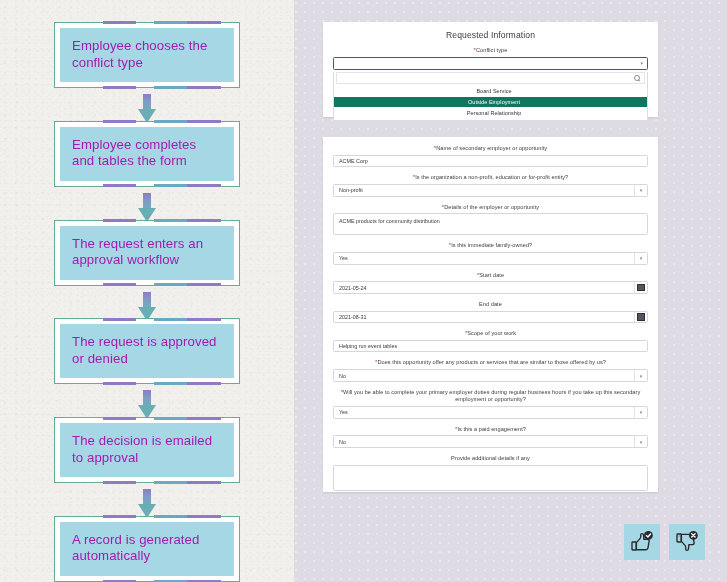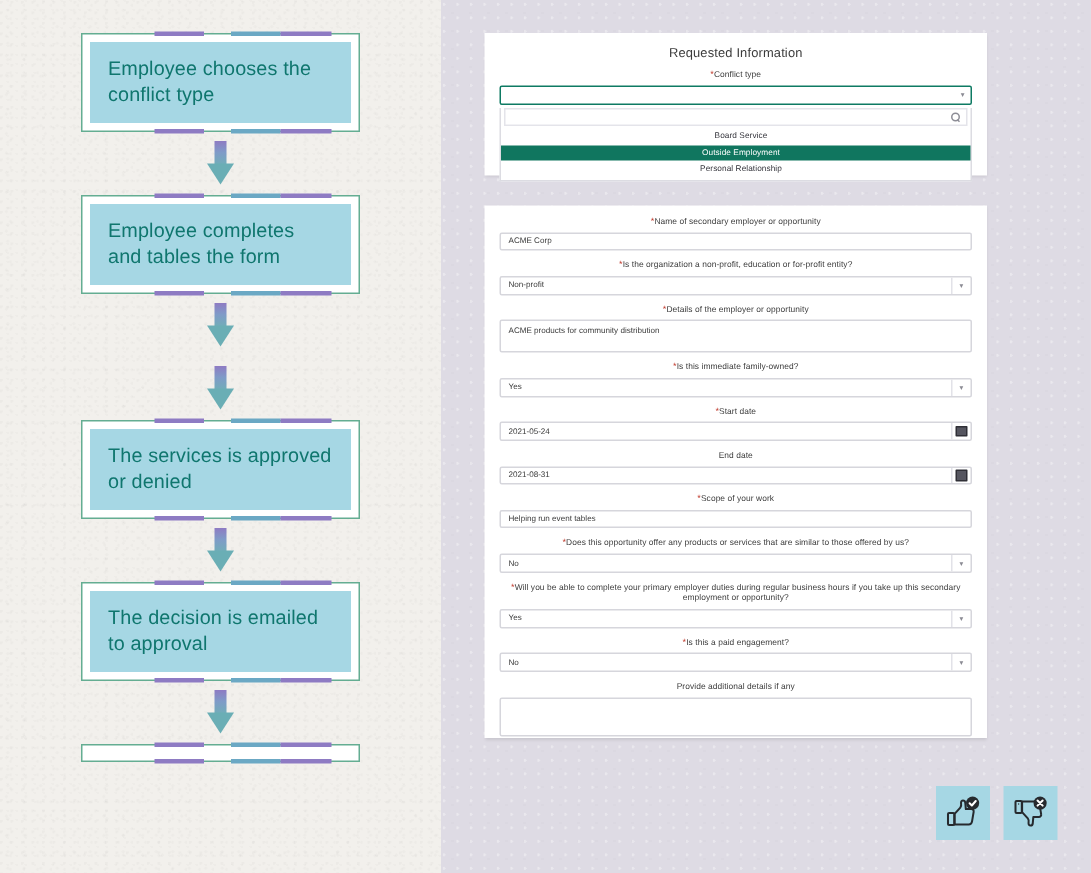--- a/index.html
+++ b/index.html
@@ -48,21 +48,21 @@
   .deco .sp{flex:0 0 10%;background:transparent;}
 
   .flow-node .inner{
     background:#a6d7e4;
     padding:10px 12px 11px 12px;
     box-sizing:border-box;
     min-height:45px;
     display:flex;align-items:center;
   }
   .flow-node .label{
-    font-size:13.2px;line-height:16.5px;color:#0f766e;
+    font-size:13.2px;line-height:16.5px;color:#a21caf;
     letter-spacing:.1px;
   }
 
   .arrow{
     width:18px;height:30px;margin:6px 0 6px 0;position:relative;
   }
   .arrow .shaft{
     position:absolute;left:5px;top:0;width:8px;height:17px;
     background:linear-gradient(180deg,#8e7bc3 0%,#7f9bc8 45%,#6fb0b6 100%);
   }
@@ -222,34 +222,53 @@
             <i class="pu"></i>
             <i class="sp"></i>
             <i class="te"></i>
             <i class="pu"></i>
           </div>
         </div>
         <div class="arrow">
           <div class="shaft"></div>
           <div class="head"></div>
         </div>
+        <div class="flow-node">
+          <div class="deco top">
+            <i class="gap"></i>
+            <i class="pu"></i>
+            <i class="sp"></i>
+            <i class="te"></i>
+            <i class="pu"></i>
+          </div>
+          <div class="inner">
+            <div class="label">The request enters an approval workflow</div>
+          </div>
+          <div class="deco bot">
+            <i class="gap"></i>
+            <i class="pu"></i>
+            <i class="sp"></i>
+            <i class="te"></i>
+            <i class="pu"></i>
+          </div>
+        </div>
         <div class="arrow">
           <div class="shaft"></div>
           <div class="head"></div>
         </div>
         <div class="flow-node">
           <div class="deco top">
             <i class="gap"></i>
             <i class="pu"></i>
             <i class="sp"></i>
             <i class="te"></i>
             <i class="pu"></i>
           </div>
           <div class="inner">
-            <div class="label">The services is approved or denied</div>
+            <div class="label">The request is approved or denied</div>
           </div>
           <div class="deco bot">
             <i class="gap"></i>
             <i class="pu"></i>
             <i class="sp"></i>
             <i class="te"></i>
             <i class="pu"></i>
           </div>
         </div>
         <div class="arrow">
@@ -279,20 +298,23 @@
           <div class="shaft"></div>
           <div class="head"></div>
         </div>
         <div class="flow-node">
           <div class="deco top">
             <i class="gap"></i>
             <i class="pu"></i>
             <i class="sp"></i>
             <i class="te"></i>
             <i class="pu"></i>
+          </div>
+          <div class="inner">
+            <div class="label">A record is generated automatically</div>
           </div>
           <div class="deco bot">
             <i class="gap"></i>
             <i class="pu"></i>
             <i class="sp"></i>
             <i class="te"></i>
             <i class="pu"></i>
           </div>
         </div>
       </div>

